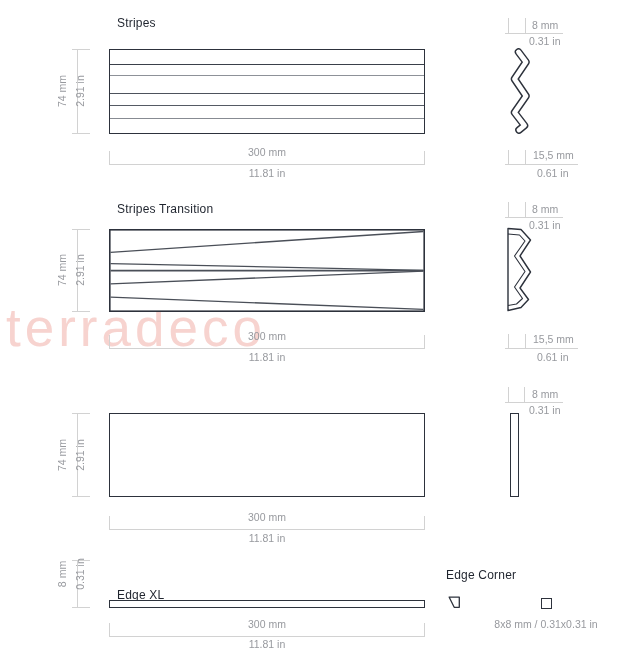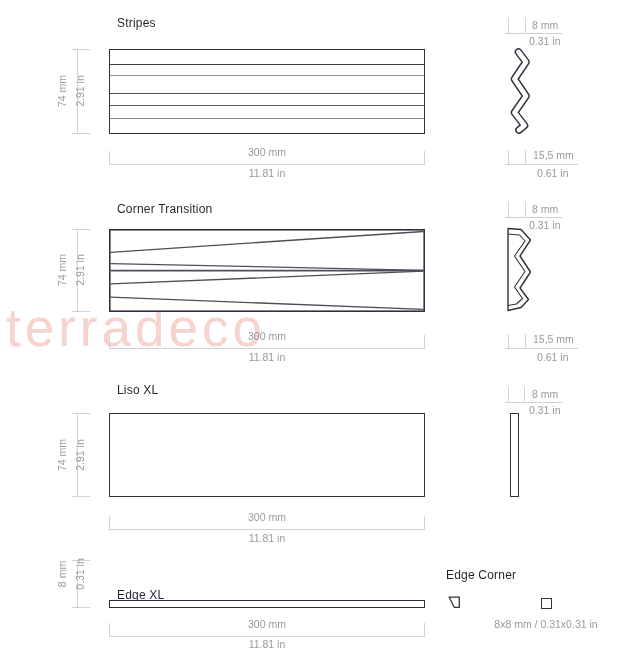--- a/index.html
+++ b/index.html
@@ -58,21 +58,21 @@
   <div class="dlh" style="left:505px;top:33px;width:58px;"></div>
   <div class="dimtext" style="left:532px;top:19px;">8 mm</div>
   <div class="dimtext" style="left:529px;top:35px;">0.31 in</div>
 
   <div class="dlv" style="left:508px;top:150px;height:14px;"></div>
   <div class="dlv" style="left:525px;top:150px;height:14px;"></div>
   <div class="dlh" style="left:505px;top:164px;width:73px;"></div>
   <div class="dimtext" style="left:533px;top:149px;">15,5 mm</div>
   <div class="dimtext" style="left:537px;top:167px;">0.61 in</div>
 
-  <div class="title" style="left:117px;top:202px;width:300px;">Corner Transition</div>
+  <div class="title" style="left:117px;top:202px;width:300px;">Stripes Transition</div>
 
   <svg style="left:109px;top:229px;" width="316" height="83" viewBox="0 0 316 83">
     <rect x="0.8" y="0.8" width="314.4" height="81.4" fill="#ffffff" stroke="#2d323c" stroke-width="1.6"></rect>
     <line x1="1.5" y1="23.3" x2="314.5" y2="2.5" stroke="#4a4f58" stroke-width="1.3"></line>
     <line x1="1.5" y1="34.6" x2="314.5" y2="41.3" stroke="#4a4f58" stroke-width="1.3"></line>
     <line x1="1.5" y1="41.6" x2="314.5" y2="41.6" stroke="#4a4f58" stroke-width="1.6"></line>
     <line x1="1.5" y1="54.9" x2="314.5" y2="42.2" stroke="#4a4f58" stroke-width="1.3"></line>
     <line x1="1.5" y1="68.2" x2="314.5" y2="80.3" stroke="#4a4f58" stroke-width="1.3"></line>
   </svg>
 
@@ -98,21 +98,20 @@
   <div class="dlh" style="left:505px;top:217px;width:58px;"></div>
   <div class="dimtext" style="left:532px;top:203px;">8 mm</div>
   <div class="dimtext" style="left:529px;top:219px;">0.31 in</div>
 
   <div class="dlv" style="left:508px;top:334px;height:14px;"></div>
   <div class="dlv" style="left:525px;top:334px;height:14px;"></div>
   <div class="dlh" style="left:505px;top:348px;width:73px;"></div>
   <div class="dimtext" style="left:533px;top:333px;">15,5 mm</div>
   <div class="dimtext" style="left:537px;top:351px;">0.61 in</div>
 
-  <div class="title" style="left:117px;top:383px;width:300px;">Liso XL</div>
 
   <div class="shape-rect" style="left:109px;top:413px;width:316px;height:84px;"></div>
 
   <div class="dlv" style="left:77px;top:413px;height:84px;"></div>
   <div class="dlh" style="left:72px;top:413px;width:18px;"></div>
   <div class="dlh" style="left:72px;top:496px;width:18px;"></div>
   <div class="vlabel" style="left:27px;top:449px;">74 mm</div>
   <div class="vlabel" style="left:45px;top:449px;">2.91 in</div>
 
   <div class="dlv" style="left:109px;top:516px;height:13px;"></div>

